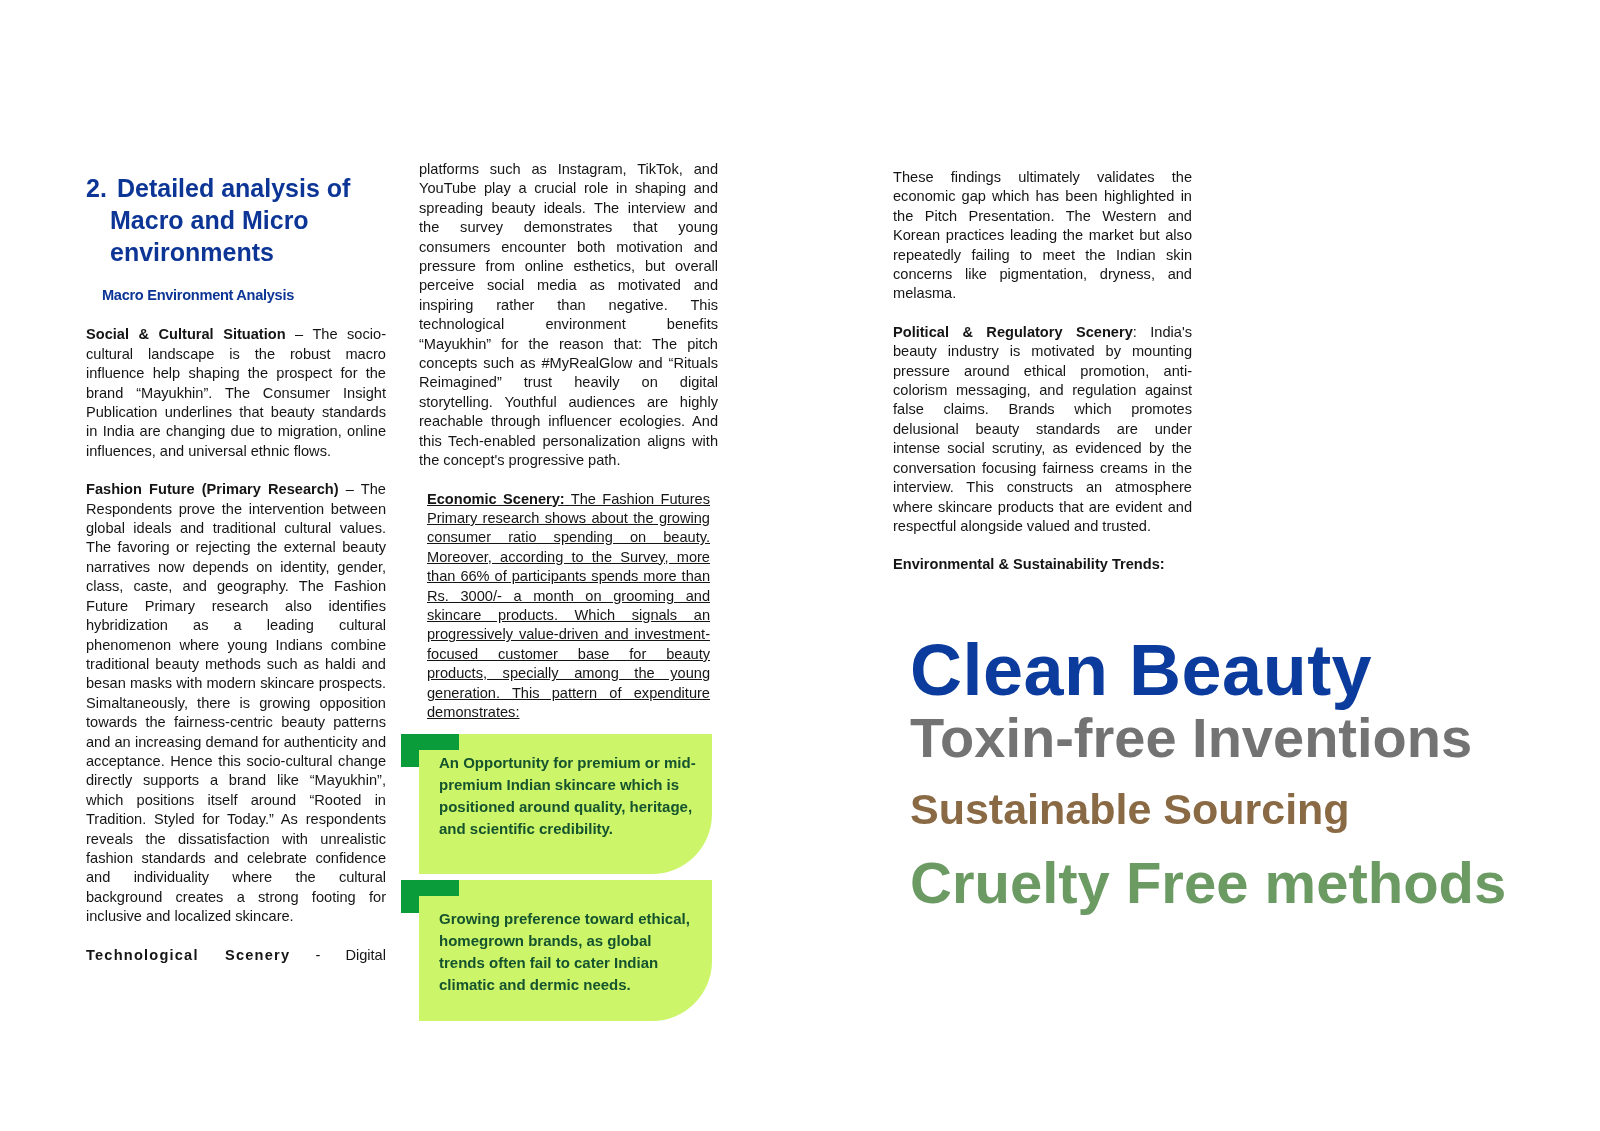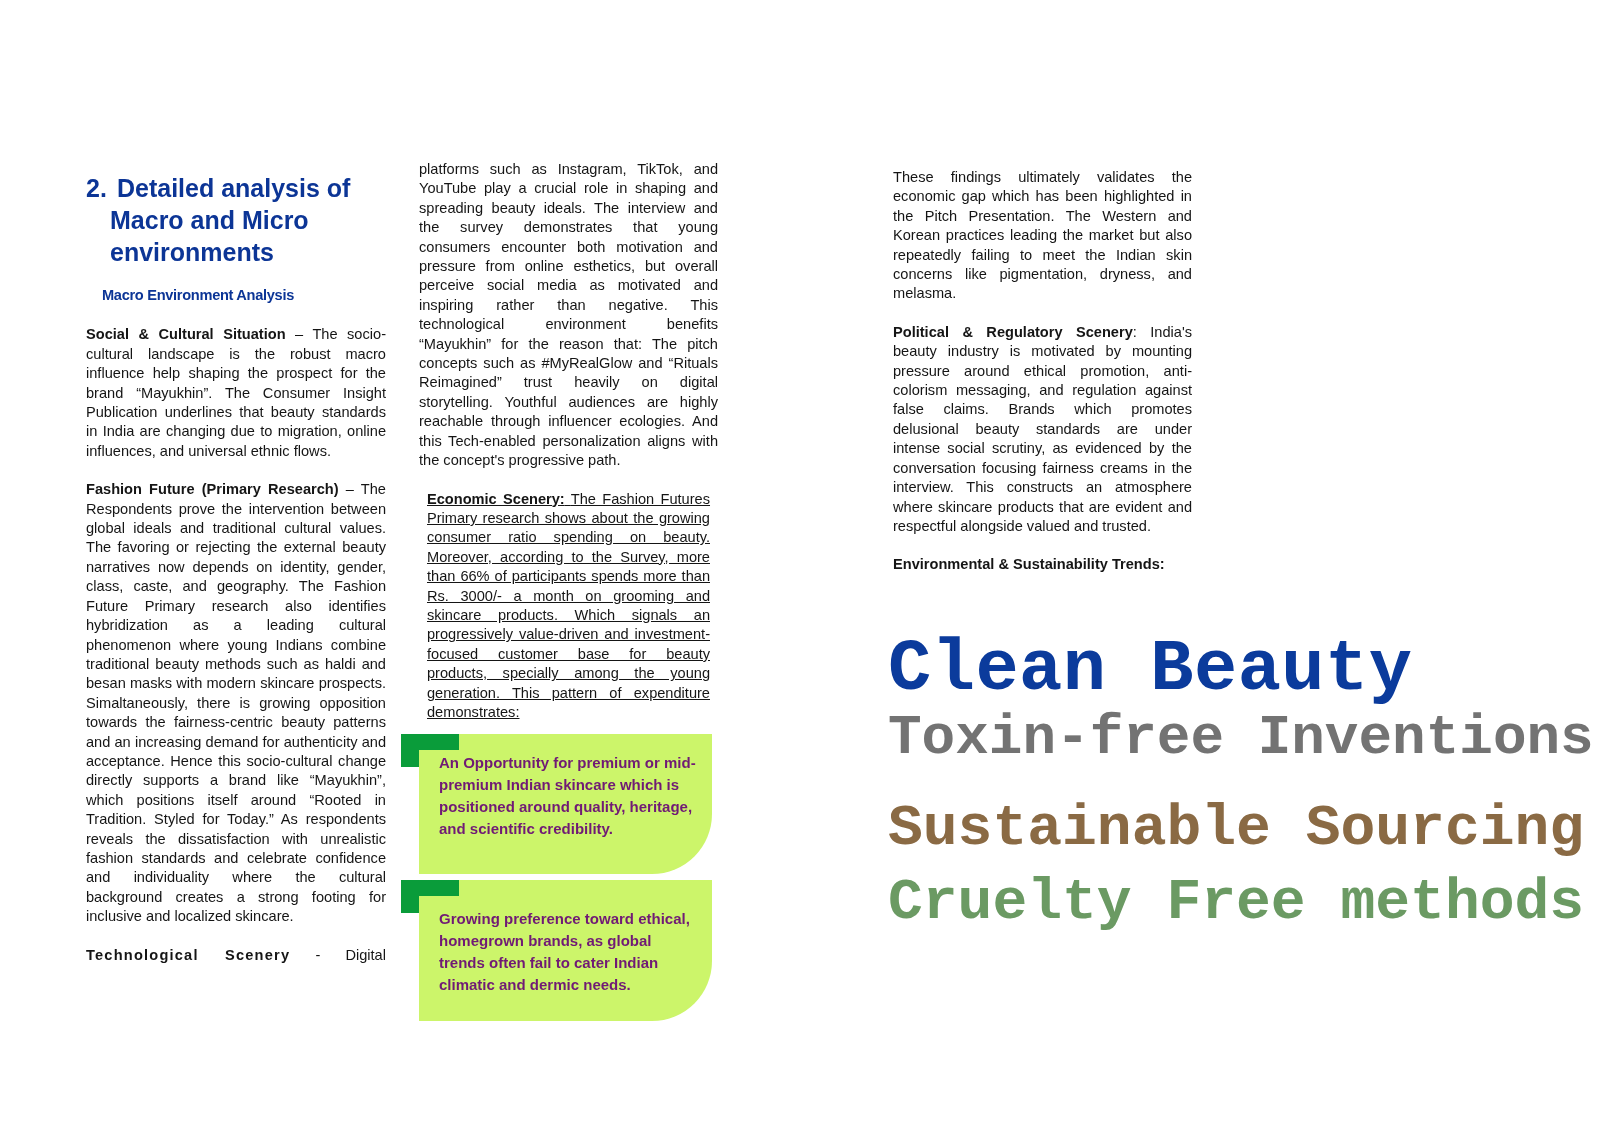--- a/index.html
+++ b/index.html
@@ -52,21 +52,21 @@
       position: relative;
       background: #ccf56a;
       width: 293px;
       border-bottom-right-radius: 60px;
       margin-left: 0;
       box-sizing: border-box;
       padding: 18px 16px 18px 20px;
       font-weight: bold;
       font-size: 15px;
       line-height: 22px;
-      color: #701a75;
+      color: #14532d;
       text-align: left;
     }
     .callout-tab {
       position: absolute;
       left: -18px;
       top: 0;
       width: 58px;
       height: 16px;
       background: #0a9c3a;
     }
@@ -76,29 +76,29 @@
       top: 0;
       width: 18px;
       height: 33px;
       background: #0a9c3a;
     }
     .callout-1 { margin-top: 12px; height: 140px; }
     .callout-2 { margin-top: 6px; height: 141px; padding-top: 28px; }
 
     .big-words {
       position: absolute;
-      left: 888px;
+      left: 910px;
       top: 630px;
-      font-family: Liberation Mono, monospace;
+      font-family: Liberation Sans, sans-serif;
       font-weight: bold;
     }
     .big-words div { white-space: nowrap; }
     .bw-1 { font-size: 72px; line-height: 80px; color: #0b3b9c; letter-spacing: 0.5px; }
     .bw-2 { font-size: 56px; line-height: 64px; color: #737373; margin-top: -4px; }
-    .bw-3 { font-size: 58px; line-height: 78px; color: #8a6a44; margin-top: 20px; }
+    .bw-3 { font-size: 43px; line-height: 78px; color: #8a6a44; margin-top: 0; }
     .bw-4 { font-size: 58px; line-height: 70px; color: #6b9a63; }
   </style>
 </head>
 <body>
 
 <div class="col col-1">
   <h1 class="main-title">
     <span class="num">2.</span>
     <span>Detailed analysis of</span>
     <span class="indent">Macro and Micro</span>

